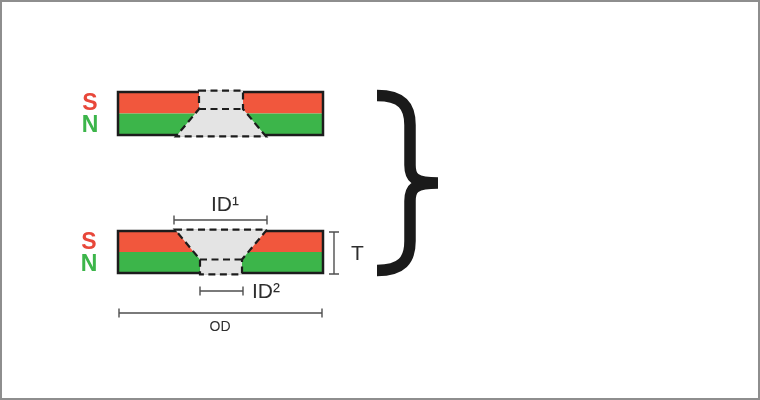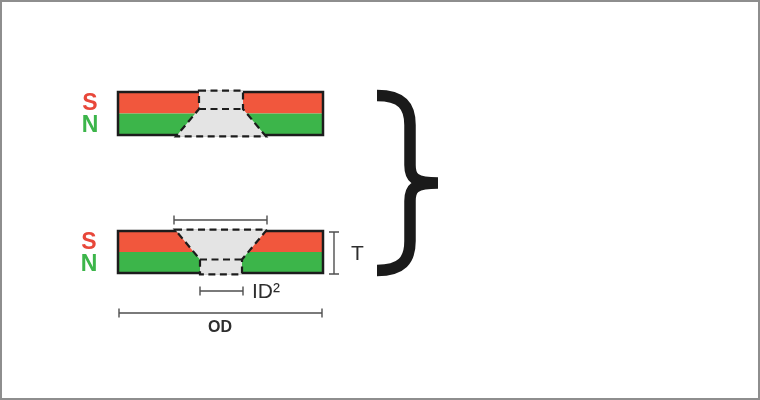--- a/index.html
+++ b/index.html
@@ -61,24 +61,25 @@
       <path class="dim" d="M332,230 V272 M327,230 H337 M327,272 H337"></path>
       <path class="dim" d="M117,311 H320 M117,306.5 V315.5 M320,306.5 V315.5"></path>
     </g>
 
     <path class="brace" d="M375,93.5 C400,93.5 408,104 408,123 L408,163 C408,175.5 412,181 436,181 C412,181 408,186.5 408,199 L408,239 C408,258 400,268.5 375,268.5"></path>
   </svg>
 
   <div class="lbl pole-lbl pole-s" style="left:79px; top:89px;">S</div>
   <div class="lbl pole-lbl pole-n" style="left:79px; top:111px;">N</div>
 
+  <div class="lbl dim-lbl centered" style="left:193px; top:191px; width:60px;">ID¹</div>
 
   <div class="lbl pole-lbl pole-s" style="left:78px; top:228px;">S</div>
   <div class="lbl pole-lbl pole-n" style="left:78px; top:250px;">N</div>
 
   <div class="lbl dim-lbl" style="left:349px; top:240px;">T</div>
 
   <div class="lbl dim-lbl" style="left:250px; top:278px;text-align:right;">ID²</div>
 
-  <div class="lbl dim-lbl centered" style="left:188px; top:317px; width:60px; font-size:16px;font-weight:bold;">OD</div>
+  <div class="lbl dim-lbl centered" style="left:188px; top:317px; width:60px; font-size:14px;">OD</div>
 
 
 </div>
 
 </body></html>

